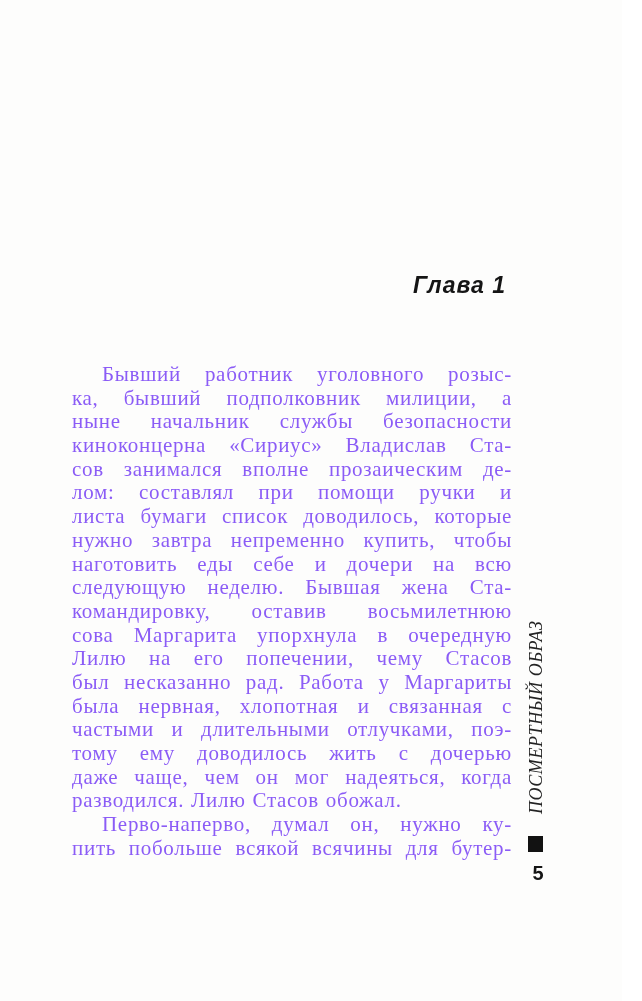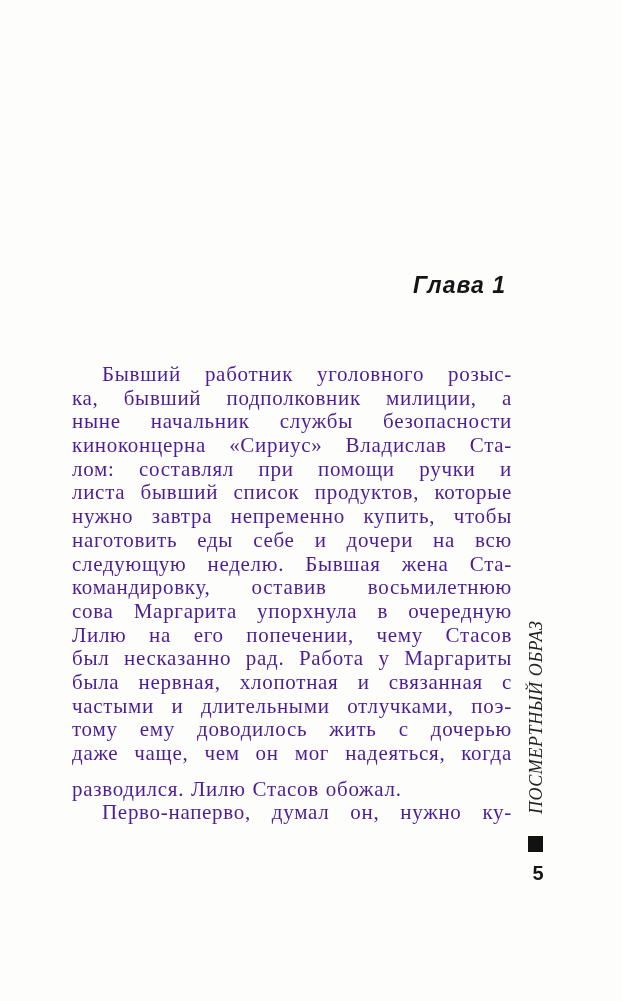--- a/index.html
+++ b/index.html
@@ -34,30 +34,30 @@
   .heading.title   { top: 314px; letter-spacing: 1.2px; }
   .body-block {
     position: absolute;
     left: 72px;
     top: 363px;
     width: 440px;
     font-size: 21px;
     line-height: 23.7px;
     letter-spacing: 0.7px;
     word-spacing: 1px;
-    color: #4c1d95;
+    color: #8b5cf6;
   }
   .ln {
     height: 23.7px;
     overflow: hidden;
     text-align: justify;
     text-align-last: justify;
   }
   .ln.indent { text-indent: 30px; }
-  .ln.flush  { text-align-last: left; margin-top: 12px; }
+  .ln.flush  { text-align-last: left; }
   .spine-label {
     position: absolute;
     left: 526px;
     top: 814px;
     transform: rotate(-90deg);
     transform-origin: 0 0;
     white-space: nowrap;
     font-family: "Liberation Serif", serif;
     font-style: italic;
     font-size: 18px;
@@ -91,35 +91,37 @@
 <div class="page">
 
   <div class="heading chapter">Глава 1</div>
 
 
   <div class="body-block">
     <div class="ln indent">Бывший работник уголовного розыс-</div>
     <div class="ln">ка, бывший подполковник милиции, а</div>
     <div class="ln">ныне начальник службы безопасности</div>
     <div class="ln">киноконцерна «Сириус» Владислав Ста-</div>
+    <div class="ln">сов занимался вполне прозаическим де-</div>
     <div class="ln">лом: составлял при помощи ручки и</div>
-    <div class="ln">листа бывший список продуктов, которые</div>
+    <div class="ln">листа бумаги список доводилось, которые</div>
     <div class="ln">нужно завтра непременно купить, чтобы</div>
     <div class="ln">наготовить еды себе и дочери на всю</div>
     <div class="ln">следующую неделю. Бывшая жена Ста-</div>
     <div class="ln">командировку, оставив восьмилетнюю</div>
     <div class="ln">сова Маргарита упорхнула в очередную</div>
     <div class="ln">Лилю на его попечении, чему Стасов</div>
     <div class="ln">был несказанно рад. Работа у Маргариты</div>
     <div class="ln">была нервная, хлопотная и связанная с</div>
     <div class="ln">частыми и длительными отлучками, поэ-</div>
     <div class="ln">тому ему доводилось жить с дочерью</div>
     <div class="ln">даже чаще, чем он мог надеяться, когда</div>
     <div class="ln flush">разводился. Лилю Стасов обожал.</div>
     <div class="ln indent">Перво-наперво, думал он, нужно ку-</div>
+    <div class="ln">пить побольше всякой всячины для бутер-</div>
   </div>
 
   <div class="spine-label">ПОСМЕРТНЫЙ ОБРАЗ</div>
 
   <div class="section-marker"></div>
 
   <div class="page-number">5</div>
 
 </div>
 

